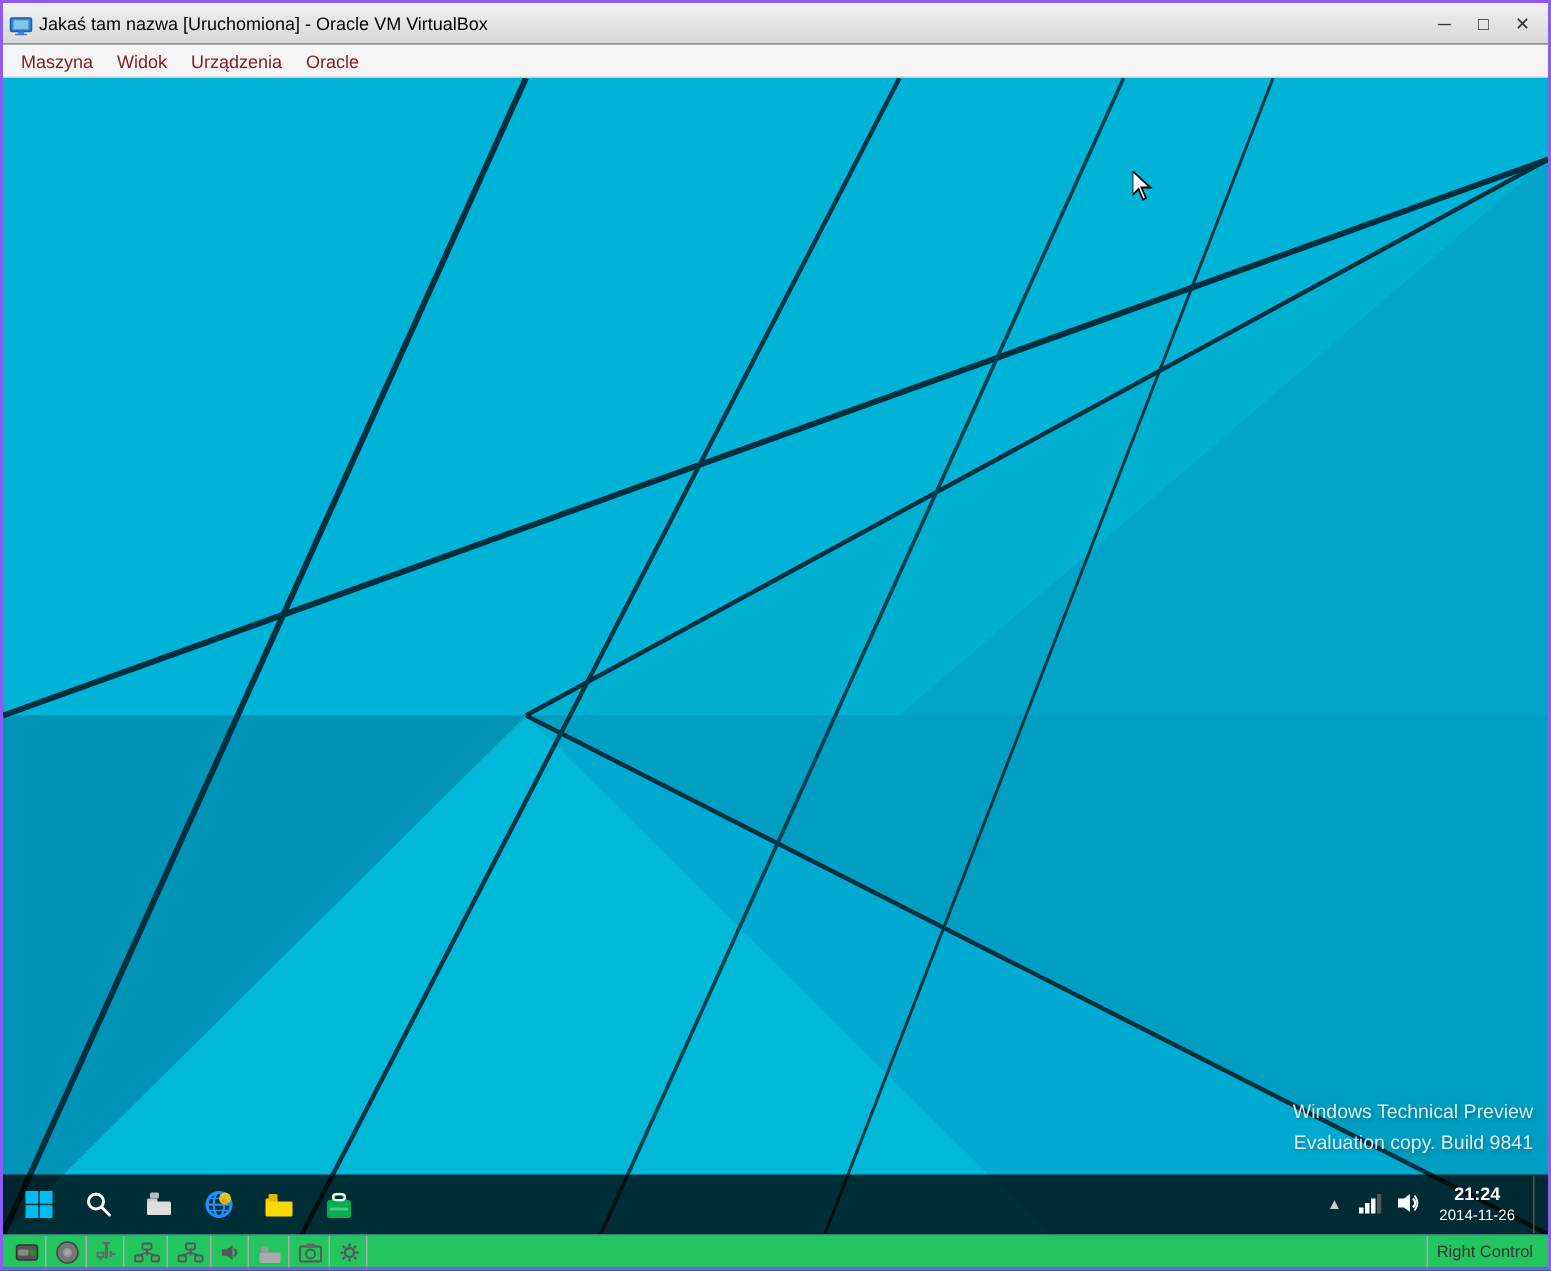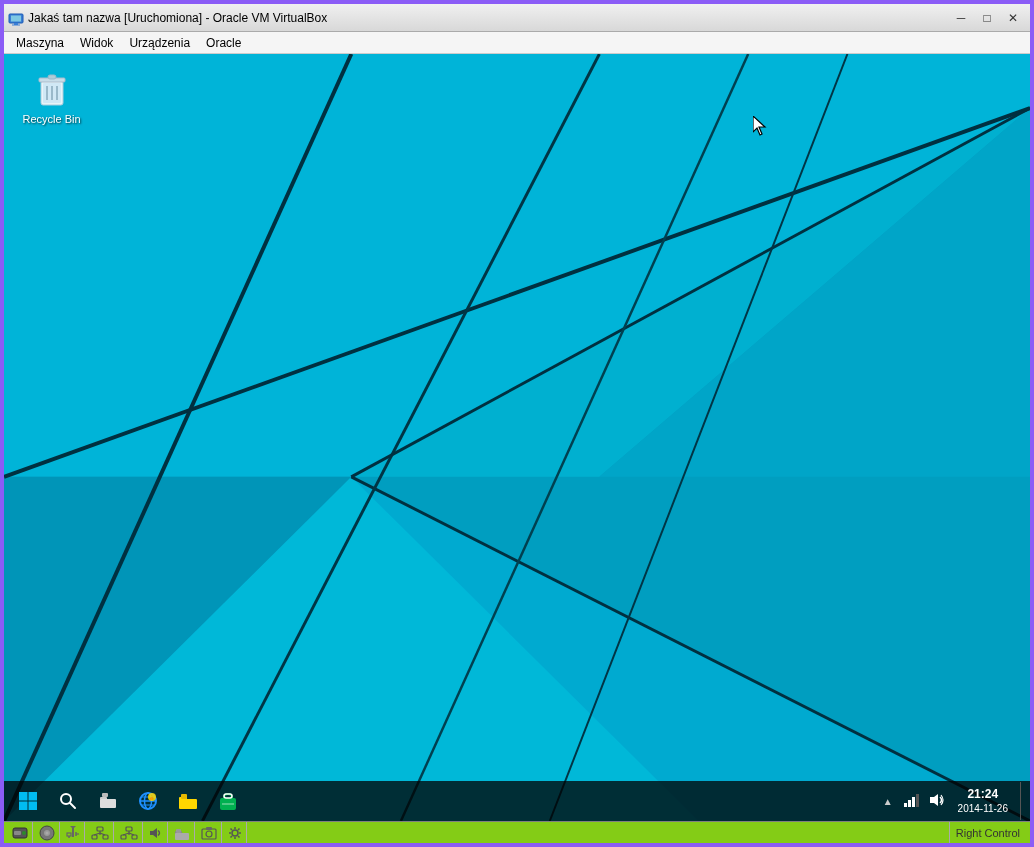--- a/index.html
+++ b/index.html
@@ -4,21 +4,21 @@
   <style>
     * { margin: 0; padding: 0; box-sizing: border-box; }
     body { width: 1034px; height: 847px; overflow: hidden; font-family: 'Segoe UI', Arial, sans-serif; background: #1a1a1a; }
 
     
     #vbox-window {
       width: 1034px;
       height: 847px;
       display: flex;
       flex-direction: column;
-      border: 4px solid #8b5cf6;
+      border: 2px solid #8b5cf6;
     }
 
     
     #title-bar {
       height: 28px;
       background: linear-gradient(to bottom, #f0f0f0, #d8d8d8);
       display: flex;
       align-items: center;
       padding: 0 4px;
       border-bottom: 1px solid #aaa;
@@ -58,21 +58,21 @@
       background: #f5f5f5;
       display: flex;
       align-items: center;
       padding: 0 4px;
       border-bottom: 1px solid #ccc;
       flex-shrink: 0;
     }
     .menu-item {
       padding: 2px 8px;
       font-size: 12px;
-      color: #000000;
+      color: #7f1d1d;
       cursor: pointer;
       white-space: nowrap;
     }
 
     
     #vm-screen {
       flex: 1;
       position: relative;
       overflow: hidden;
     }
@@ -192,21 +192,21 @@
     .tray-icon {
       color: #fff;
       font-size: 14px;
       padding: 0 3px;
       cursor: pointer;
     }
 
     
     #vbox-statusbar {
       height: 22px;
-      background: #84cc16;
+      background: #22c55e;
       border-top: 1px solid #808080;
       display: flex;
       align-items: center;
       padding: 0 4px;
       flex-shrink: 0;
       gap: 2px;
       overflow: hidden;
     }
     .statusbar-item {
       display: flex;
@@ -288,41 +288,28 @@
         <line x1="350" y1="430" x2="1034" y2="780" stroke="#003040" stroke-width="3"></line>
         <line x1="600" y1="0" x2="200" y2="780" stroke="#003545" stroke-width="3"></line>
         <line x1="1034" y1="55" x2="350" y2="430" stroke="#003040" stroke-width="3"></line>
 
         <line x1="750" y1="0" x2="400" y2="780" stroke="#004050" stroke-width="2.5"></line>
         <line x1="850" y1="0" x2="550" y2="780" stroke="#003545" stroke-width="2"></line>
       </svg>
 
       <div id="desktop-icons">
 
-        <div class="desktop-icon">
-          <div class="desktop-icon-img">
-            <svg class="recycle-bin-icon" viewBox="0 0 38 38">
-              <rect x="8" y="12" width="22" height="24" rx="2" fill="#e8f4f8" stroke="#aaccdd" stroke-width="1"></rect>
-              <rect x="10" y="14" width="18" height="20" rx="1" fill="#d0e8f5"></rect>
-
-              <line x1="14" y1="17" x2="14" y2="31" stroke="#88aabb" stroke-width="1.5"></line>
-              <line x1="19" y1="17" x2="19" y2="31" stroke="#88aabb" stroke-width="1.5"></line>
-              <line x1="24" y1="17" x2="24" y2="31" stroke="#88aabb" stroke-width="1.5"></line>
-
-              <rect x="6" y="9" width="26" height="4" rx="1" fill="#c8dde8" stroke="#aabbcc" stroke-width="1"></rect>
-
-              <rect x="15" y="6" width="8" height="4" rx="2" fill="#b0ccd8" stroke="#99bbcc" stroke-width="1"></rect>
-            </svg>
-          </div>
-          <span class="desktop-icon-label">Recycle Bin</span>
-        </div>
 
 
       </div>
 
+      <div id="watermark">
+        <div>Windows Technical Preview</div>
+        <div>Evaluation copy. Build 9841</div>
+      </div>
 
       <div id="cursor">
         <svg width="14" height="20" viewBox="0 0 14 20">
           <polygon points="0,0 0,16 4,12 7,19 9,18 6,11 12,11" fill="white" stroke="black" stroke-width="1.2"></polygon>
         </svg>
       </div>
 
       <div id="taskbar">
 
         <div id="start-button">

